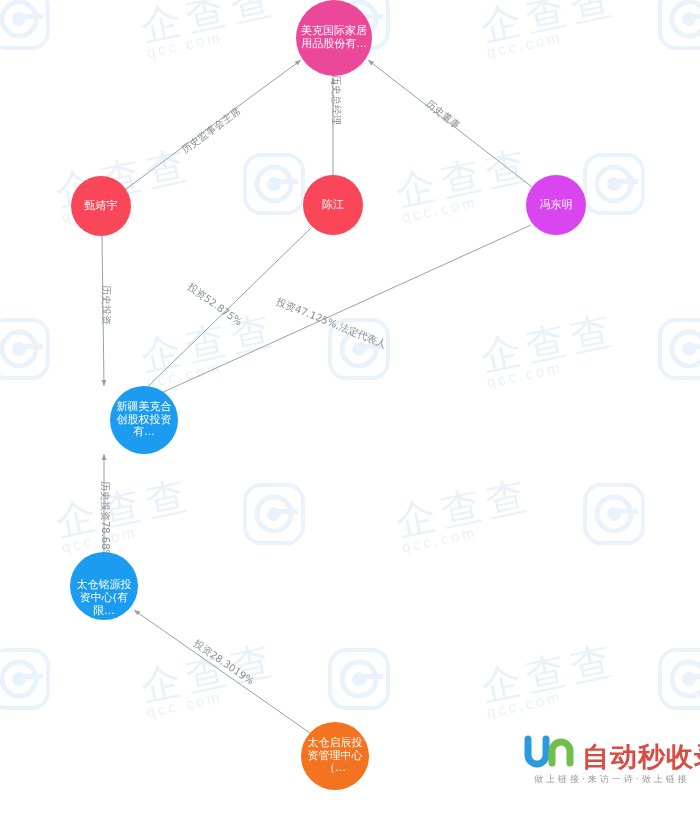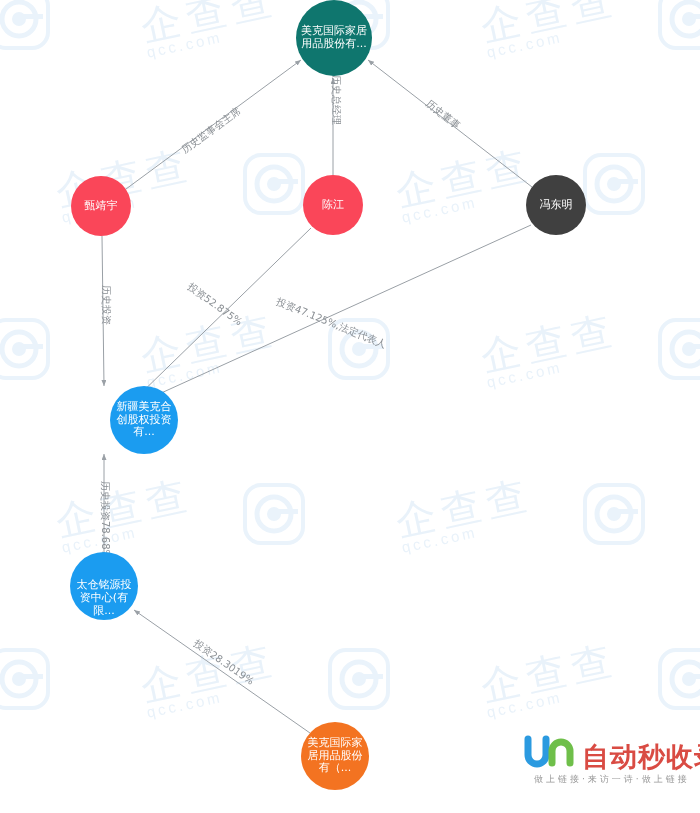--- a/index.html
+++ b/index.html
@@ -272,40 +272,40 @@
         <text class="edge-label" x="441" y="117" text-anchor="middle" transform="rotate(38 441 117)">历史董事</text>
         <text class="edge-label" x="103" y="305" text-anchor="middle" transform="rotate(90 103 305)">历史投资</text>
         <text class="edge-label" x="213" y="307" text-anchor="middle" transform="rotate(36 213 307)">投资52.875%</text>
         <text class="edge-label" x="330" y="326" text-anchor="middle" transform="rotate(22 330 326)">投资47.125%,法定代表人</text>
         <text class="edge-label" x="102" y="520" text-anchor="middle" transform="rotate(90 102 520)">历史投资78.68%</text>
         <text class="edge-label" x="222" y="665" text-anchor="middle" transform="rotate(35 222 665)">投资28.3019%</text>
       </g>
   </svg>
 
   <div id="nodes">
-      <div class="node node-company-orange" style="left:296px;top:0px;width:76px;height:76px;background:#0f766e;">
+      <div class="node node-company-orange" style="left:296px;top:0px;width:76px;height:76px;background:#ec4899;">
         <span class="node-label n-lg">美克国际家居用品股份有...</span>
       </div>
       <div class="node node-person" style="left:71px;top:176px;width:60px;height:60px;background:#fa4659;">
         <span class="node-label n-md">甄靖宇</span>
       </div>
       <div class="node node-person" style="left:303px;top:175px;width:60px;height:60px;background:#fa4659;">
         <span class="node-label n-md">陈江</span>
       </div>
-      <div class="node node-person" style="left:526px;top:175px;width:60px;height:60px;background:#404040;justify-content:flex-end;">
+      <div class="node node-person" style="left:526px;top:175px;width:60px;height:60px;background:#d946ef;justify-content:flex-end;">
         <span class="node-label n-md">冯东明</span>
       </div>
       <div class="node node-company-blue" style="left:70px;top:386px;width:68px;height:68px;background:#1b9cf0;margin-left:40px;">
         <span class="node-label n-lg">新疆美克合创股权投资有...</span>
       </div>
       <div class="node node-company-blue" style="left:70px;top:552px;width:68px;height:68px;background:#1b9cf0;align-items:flex-end;">
         <span class="node-label n-lg">太仓铭源投资中心(有限...</span>
       </div>
       <div class="node node-company-orange" style="left:301px;top:722px;width:68px;height:68px;background:#f37321;">
-        <span class="node-label n-lg">美克国际家居用品股份有（...</span>
+        <span class="node-label n-lg">太仓启辰投资管理中心（...</span>
       </div>
     </div>
 
   <div class="brand-logo">
     <svg width="56" height="34" viewBox="0 0 56 34">
       <path d="M4 4 L4 20 a9 9 0 0 0 18 0 L22 4" stroke="#2b9ae0" stroke-width="7" fill="none" stroke-linecap="round"></path>
       <path d="M28 28 L28 16 a9 9 0 0 1 18 0 L46 28" stroke="#6fbf4a" stroke-width="7" fill="none" stroke-linecap="round"></path>
     </svg>
     <div class="brand-text">自动秒收录</div>
     <div class="brand-sub">做上链接·来访一诗·做上链接</div>

